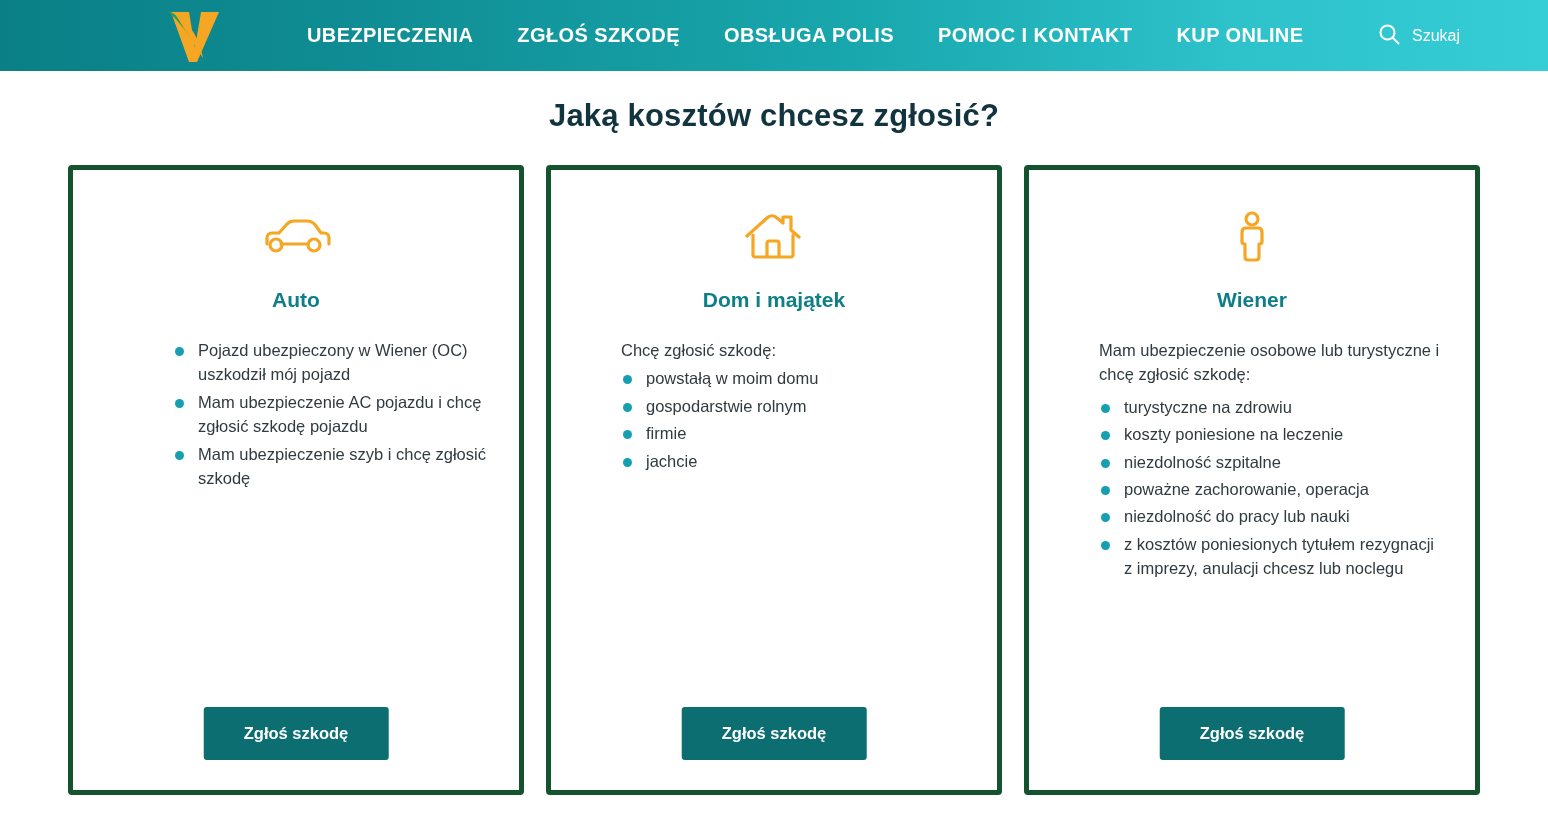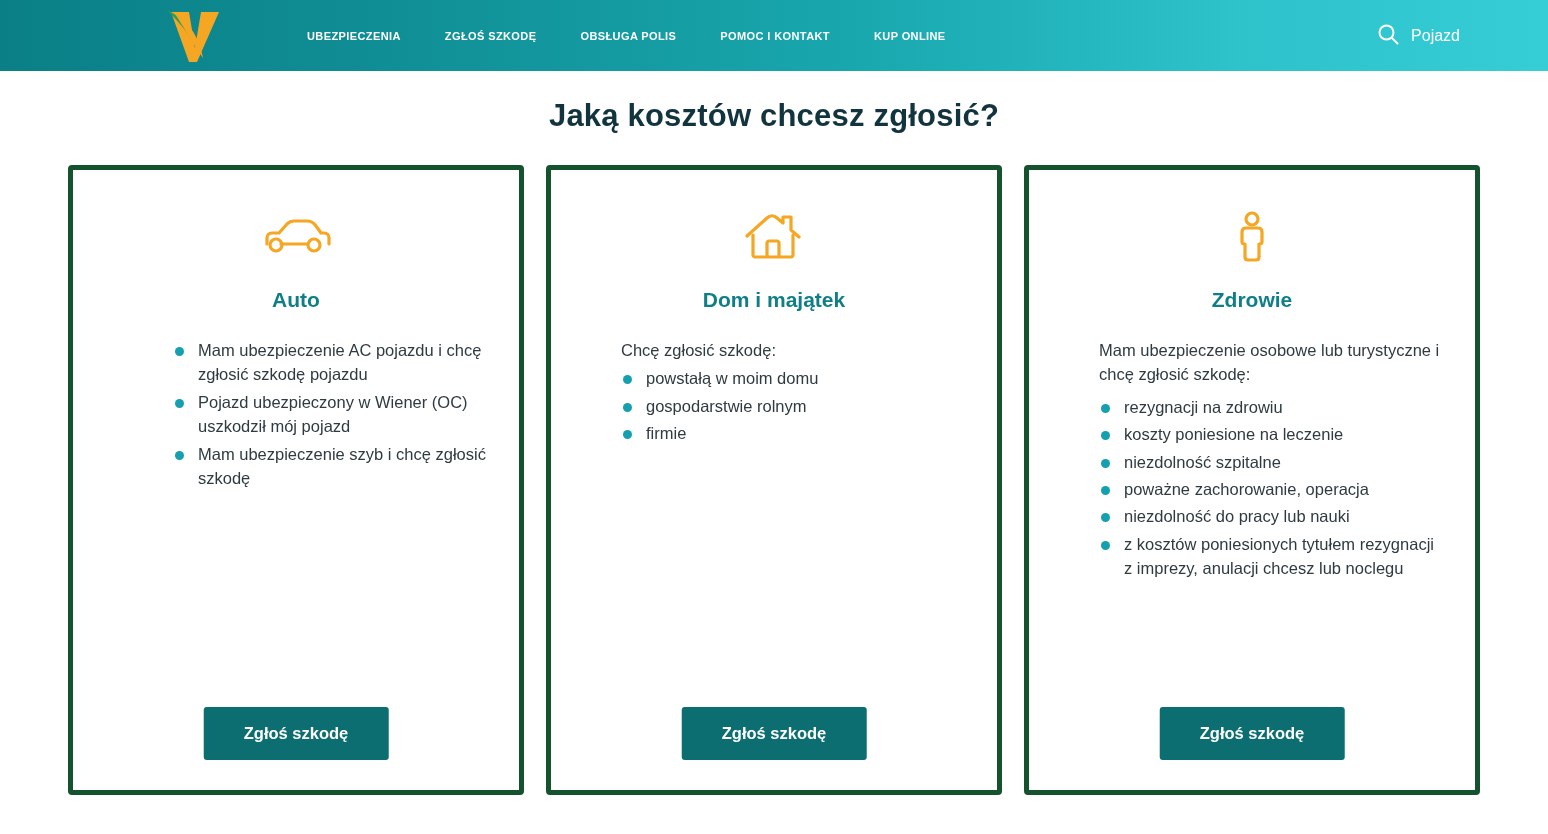--- a/index.html
+++ b/index.html
@@ -30,21 +30,21 @@
     flex: none;
   }
   .nav {
     display: flex;
     align-items: center;
     margin-left: 82px;
     gap: 0;
   }
   .nav-item {
     color: #ffffff;
-    font-size: 11px;
+    font-size: 20px;
     font-weight: bold;
     letter-spacing: 0.4px;
     text-transform: uppercase;
     padding: 0 0;
     margin-right: 44px;
     white-space: nowrap;
     cursor: pointer;
     text-decoration: none;
   }
   .nav-item:last-child { margin-right: 0; }
@@ -178,42 +178,42 @@
     <a class="nav-item">KUP ONLINE</a>
   </nav>
 
   <div class="search-area">
     <span>
       <svg width="22" height="22" viewBox="0 0 22 22" aria-hidden="true">
         <circle cx="9.5" cy="9.5" r="7" fill="none" stroke="#ffffff" stroke-width="2"></circle>
         <line x1="14.6" y1="14.6" x2="20.5" y2="20.5" stroke="#ffffff" stroke-width="2" stroke-linecap="round"></line>
       </svg>
     </span>
-    <span class="search-label">Pojazd</span>
+    <span class="search-label">Szukaj</span>
   </div>
 </div>
 
 <h1 class="page-title">Jaką kosztów chcesz zgłosić?</h1>
 
 <div class="cards">
 
   <div class="card card-auto">
     <div class="card-icon">
       <svg width="74" height="46" viewBox="0 0 74 46" aria-hidden="true">
         <path d="M8 30 L8 24 C8 21 10 19 13 19 L20 19 L28 10 C30 8 32 7 35 7 L48 7 C52 7 55 9 57 12 L62 19 L65 19 C68 19 70 21 70 24 L70 30" fill="none" stroke="#f5a623" stroke-width="3.2" stroke-linecap="round" stroke-linejoin="round"></path>
         <line x1="22" y1="30" x2="48" y2="30" stroke="#f5a623" stroke-width="3.2" stroke-linecap="round"></line>
         <circle cx="17" cy="31" r="6" fill="none" stroke="#f5a623" stroke-width="3.2"></circle>
         <circle cx="55" cy="31" r="6" fill="none" stroke="#f5a623" stroke-width="3.2"></circle>
       </svg>
     </div>
     <div class="card-title">Auto</div>
     <div class="card-body">
       <ul class="bullets">
+        <li>Pojazd ubezpieczony w Wiener (OC) uszkodził mój pojazd</li>
         <li>Mam ubezpieczenie AC pojazdu i chcę zgłosić szkodę pojazdu</li>
-        <li>Pojazd ubezpieczony w Wiener (OC) uszkodził mój pojazd</li>
         <li>Mam ubezpieczenie szyb i chcę zgłosić szkodę</li>
       </ul>
     </div>
     <button class="cta">Zgłoś szkodę</button>
   </div>
 
   <div class="card card-home">
     <div class="card-icon">
       <svg width="62" height="52" viewBox="0 0 62 52" aria-hidden="true">
         <path d="M4 25 L24 7 C27 4 31 4 34 7 L40 12 L40 6 L48 6 L48 19 L56 26" fill="none" stroke="#f5a623" stroke-width="3.2" stroke-linecap="round" stroke-linejoin="round"></path>
@@ -221,37 +221,38 @@
         <path d="M24 46 L24 32 C24 31 25 30 26 30 L34 30 C35 30 36 31 36 32 L36 46" fill="none" stroke="#f5a623" stroke-width="3.2" stroke-linejoin="round"></path>
       </svg>
     </div>
     <div class="card-title">Dom i majątek</div>
     <div class="card-body">
       <p class="intro">Chcę zgłosić szkodę:</p>
       <ul class="bullets indent">
         <li>powstałą w moim domu</li>
         <li>gospodarstwie rolnym</li>
         <li>firmie</li>
+        <li>jachcie</li>
       </ul>
     </div>
     <button class="cta">Zgłoś szkodę</button>
   </div>
 
   <div class="card card-health">
     <div class="card-icon">
       <svg width="40" height="54" viewBox="0 0 40 54" aria-hidden="true">
         <circle cx="20" cy="9" r="6" fill="none" stroke="#f5a623" stroke-width="3.2"></circle>
         <path d="M10 22 C10 19 12 18 14 18 L26 18 C28 18 30 19 30 22 L30 32 C30 34 28 34 27 34 L27 47 C27 49 26 50 24 50 L16 50 C14 50 13 49 13 47 L13 34 C12 34 10 34 10 32 Z" fill="none" stroke="#f5a623" stroke-width="3.2" stroke-linejoin="round"></path>
       </svg>
     </div>
-    <div class="card-title">Zdrowie</div>
+    <div class="card-title">Wiener</div>
     <div class="card-body">
       <p class="intro">Mam ubezpieczenie osobowe lub turystyczne i chcę zgłosić szkodę:</p>
       <ul class="bullets indent">
-        <li>rezygnacji na zdrowiu</li>
+        <li>turystyczne na zdrowiu</li>
         <li>koszty poniesione na leczenie</li>
         <li>niezdolność szpitalne</li>
         <li>poważne zachorowanie, operacja</li>
         <li>niezdolność do pracy lub nauki</li>
         <li>z kosztów poniesionych tytułem rezygnacji z imprezy, anulacji chcesz lub noclegu</li>
       </ul>
     </div>
     <button class="cta">Zgłoś szkodę</button>
   </div>
 

